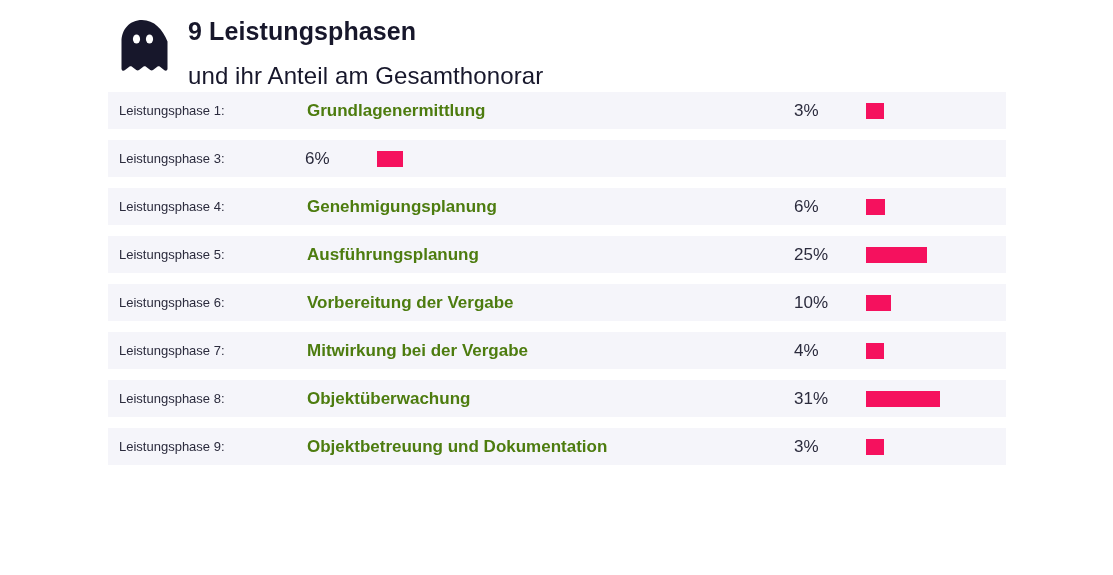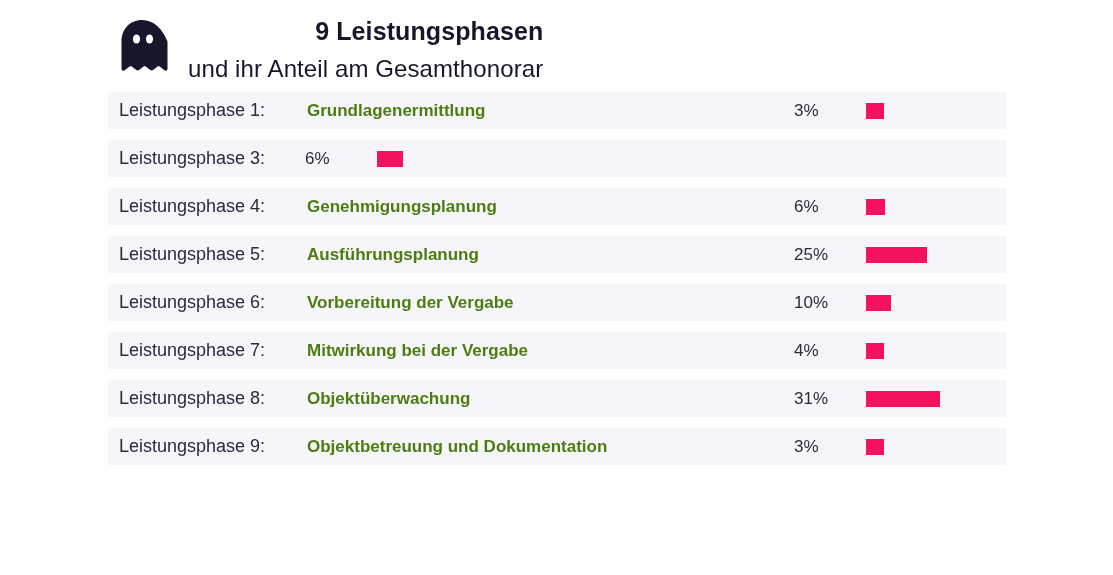--- a/index.html
+++ b/index.html
@@ -37,35 +37,34 @@
     align-items: center;
     justify-content: center;
     padding-top: 4px;
   }
   .ghost-svg {
     display: block;
   }
   .title-block {
     padding-left: 14px;
     padding-top: 2px;
-    text-align: right;
   }
   .title-main {
     font-size: 25px;
     font-weight: bold;
     line-height: 1.25;
     color: #17172b;
     letter-spacing: 0.1px;
   }
   .title-sub {
     font-size: 24px;
     font-weight: normal;
     line-height: 1.3;
     color: #17172b;
-    margin-top: 6px;
+    margin-top: 13px;
     letter-spacing: 0.1px;
   }
 
   
   .rows {
     margin: 14px 0 0 108px;
     width: 898px;
   }
   .row {
     display: flex;
@@ -73,21 +72,21 @@
     height: 37px;
     background: #f5f5fa;
     margin-bottom: 11px;
     box-sizing: border-box;
   }
   .cell-phase {
     width: 197px;
     flex: 0 0 197px;
     padding-left: 11px;
     box-sizing: border-box;
-    font-size: 18px;
+    font-size: 13px;
     color: #2b2b3d;
     white-space: nowrap;
   }
   .cell-name {
     flex: 1 1 auto;
     font-size: 17px;
     font-weight: bold;
     color: #4d7c0f;
     white-space: nowrap;
     padding-left: 2px;

